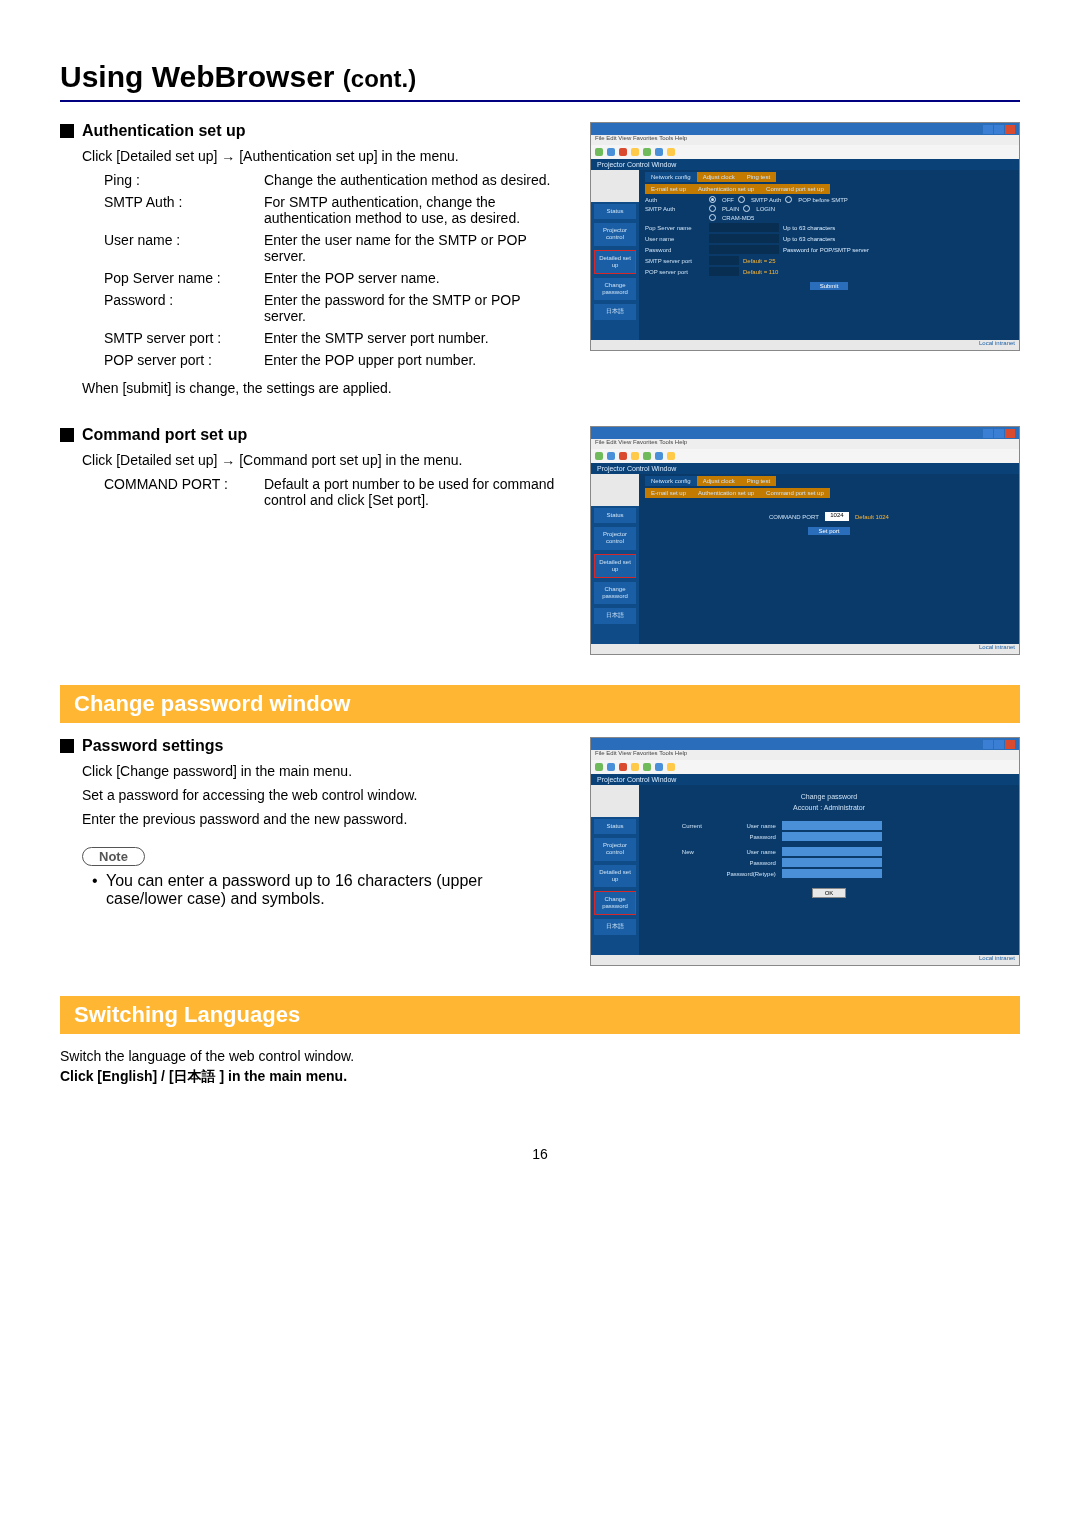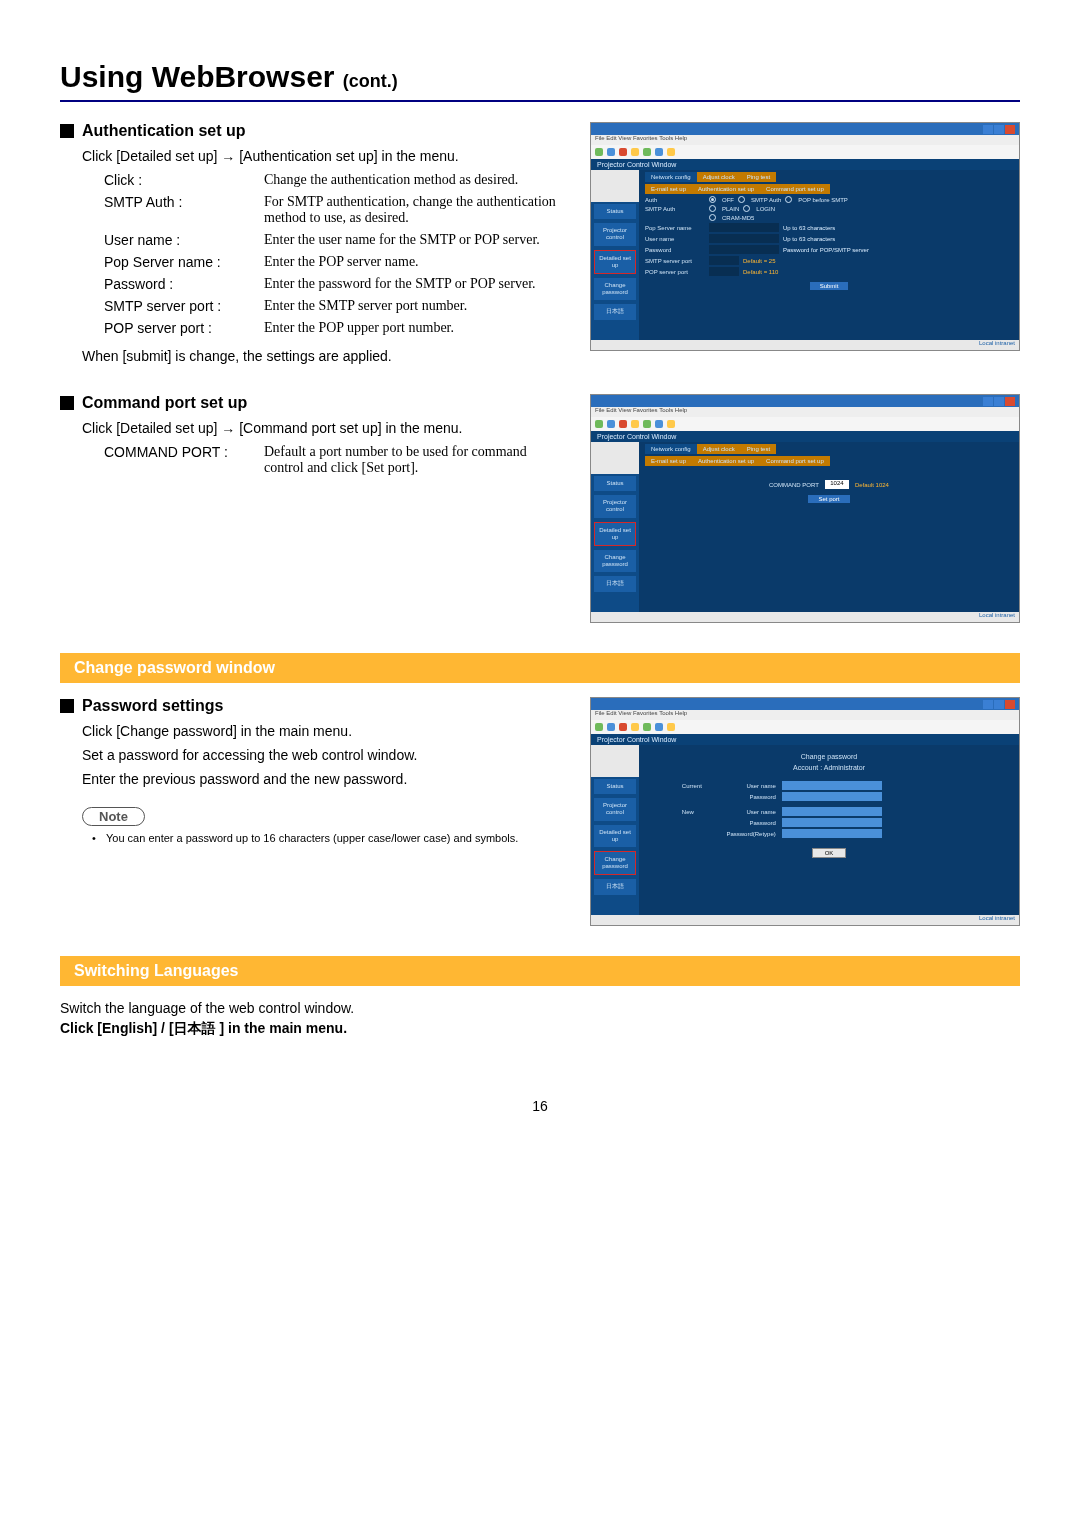--- a/index.html
+++ b/index.html
@@ -14,21 +14,21 @@
   }
   
   .page-title {
     font-size: 30px;
     font-weight: bold;
     border-bottom: 2px solid #000080;
     padding-bottom: 6px;
     margin-bottom: 20px;
   }
   .page-title .cont {
-    font-size: 18px;
+    font-size: 24px;
     font-weight: bold;
   }
   
   .section { margin-bottom: 30px; }
   
   .subheading {
     font-size: 16px;
     font-weight: bold;
     margin-bottom: 8px;
     display: flex;
@@ -44,49 +44,49 @@
   
   .intro-line {
     padding-left: 22px;
     margin-bottom: 8px;
     font-size: 14px;
   }
   
   .desc-table { padding-left: 44px; }
   .desc-row { display: flex; margin-bottom: 6px; font-size: 14px; }
   .desc-term { width: 160px; }
-  .desc-def  { flex: 1; font-family: Liberation Serif, serif; }
+  .desc-def  { flex: 1; }
   
   .closing { padding-left: 22px; margin-top: 12px; font-size: 14px; }
   
   .band {
     background: #ffb733;
     color: #fff;
     font-weight: bold;
-    font-size: 16px;
+    font-size: 22px;
     padding: 6px 14px;
     margin: 20px 0 14px 0;
   }
   
   .double-col { display: flex; gap: 28px; margin-top: 10px; }
   .left-col { flex: 1; }
   .right-col { width: 430px; }
   
   .note-pill {
     border: 1px solid #555;
     border-radius: 12px;
     padding: 1px 16px;
     font-size: 13px;
     font-weight: bold;
     color: #555;
     display: inline-block;
     margin: 12px 0 6px 22px;
   }
   
-  .note-list { padding-left: 32px; font-size: 11px; }
+  .note-list { padding-left: 32px; font-size: 16px; }
   .note-list li { margin-bottom: 4px; list-style: none; position: relative; padding-left: 14px; }
   .note-list li::before { content: "•"; position: absolute; left: 0; }
   
   .bottom-text { font-size: 14px; margin-bottom:4px; }
   .bottom-bold { font-weight: bold; font-size: 14px; }
   
   .page-num { text-align: center; font-size: 14px; margin-top: 60px; }
   
   
   .shot {
@@ -169,21 +169,21 @@
 
 <div class="double-col section">
   <div class="left-col">
     <div class="subheading">
       <span class="black-square"></span>
       <span>Authentication set up</span>
     </div>
     <div class="intro-line">Click [Detailed set up] → [Authentication set up] in the menu.</div>
     <div class="desc-table">
       <div class="desc-row">
-          <div class="desc-term">Click :</div>
+          <div class="desc-term">Ping :</div>
           <div class="desc-def">Change the authentication method as desired.</div>
         </div>
       <div class="desc-row">
           <div class="desc-term">SMTP Auth :</div>
           <div class="desc-def">For SMTP authentication, change the authentication method to use, as desired.</div>
         </div>
       <div class="desc-row">
           <div class="desc-term">User name :</div>
           <div class="desc-def">Enter the user name for the SMTP or POP server.</div>
         </div>

